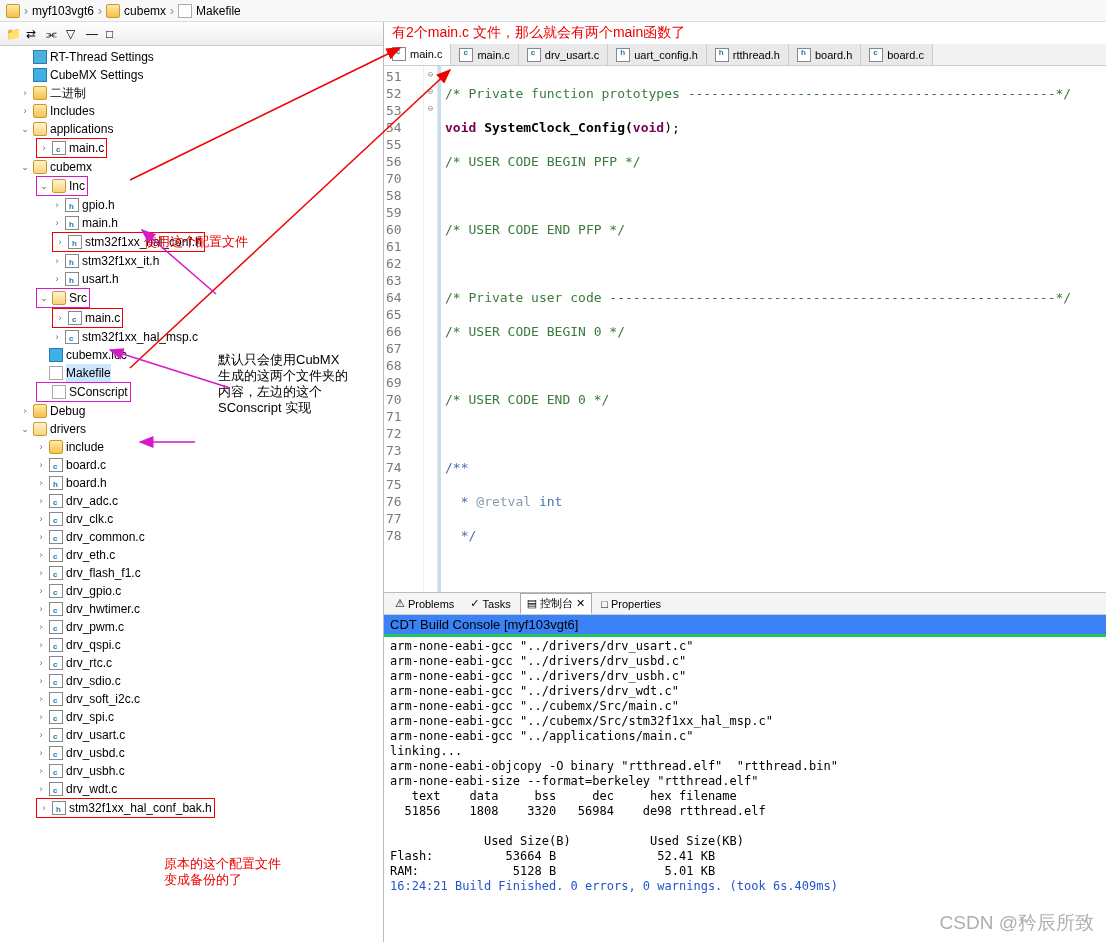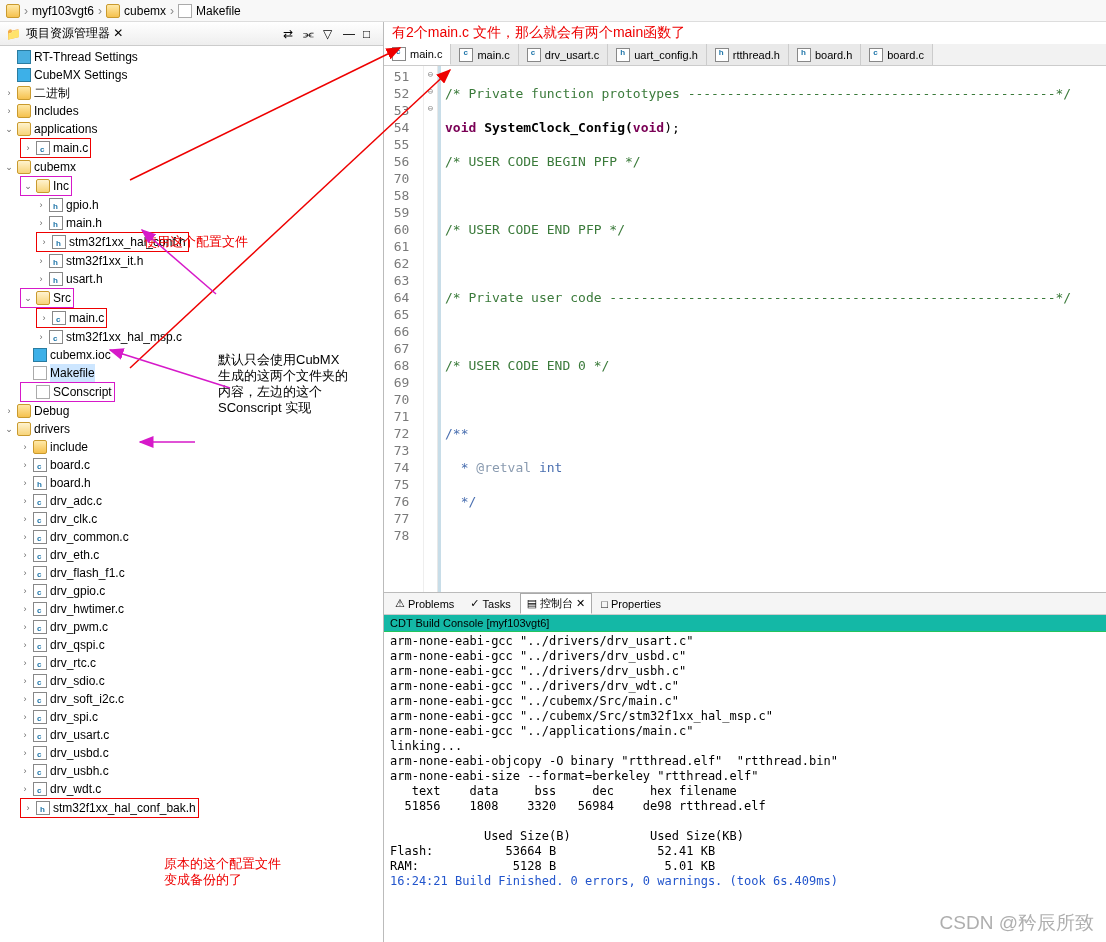--- a/index.html
+++ b/index.html
@@ -4,21 +4,21 @@
 <style>
 *{box-sizing:border-box;margin:0;padding:0}
 body{font-family:"Microsoft YaHei",Tahoma,sans-serif;font-size:12px;background:#fff;color:#000;width:1106px;height:942px;overflow:hidden;position:relative}
 .breadcrumb{height:22px;display:flex;align-items:center;padding:2px 6px;gap:4px;border-bottom:1px solid #ddd;background:#f8f8f8}
 .breadcrumb .sep{color:#888}
 .main{display:flex;height:920px}
 .sidebar{width:384px;border-right:1px solid #bbb;display:flex;flex-direction:column;background:#fff}
 .panel-hdr{height:24px;background:linear-gradient(#fff,#eee);border-bottom:1px solid #ccc;display:flex;align-items:center;padding:0 6px;gap:6px}
 .panel-hdr .title{flex:1}
 .panel-hdr .ico{width:14px;height:14px;cursor:pointer}
-.tree{flex:1;overflow:auto;padding:2px 0;font-size:12px;line-height:18px;position:relative}
+.tree{flex:1;overflow:auto;padding:2px 16px;font-size:12px;line-height:18px;position:relative}
 .tree ul{list-style:none;padding-left:16px}
 .tree>ul{padding-left:4px}
 .tree li{white-space:nowrap;display:flex;align-items:center;gap:3px}
 .tw{display:inline-block;width:10px;text-align:center;color:#666;cursor:pointer;font-size:9px}
 .fico{display:inline-block;width:14px;height:14px;flex-shrink:0}
 .f-folder{background:linear-gradient(#ffe9a8,#f5c14e);border:1px solid #c99a2e;border-radius:2px}
 .f-folder-o{background:linear-gradient(#fff3cf,#f7d47a);border:1px solid #c99a2e;border-radius:2px}
 .f-c{background:#fff;border:1px solid #888;position:relative}
 .f-c::after{content:"c";position:absolute;font-size:8px;color:#27a;left:3px;top:-1px;font-weight:bold}
 .f-h{background:#fff;border:1px solid #888;position:relative}
@@ -27,35 +27,35 @@
 .f-rt{background:#4ab0e0;border:1px solid #2a7ca0}
 .f-mx{background:#3db0e8;border:1px solid #2a7ca0}
 .boxed-red{border:1.5px solid #e00;padding:0 2px;display:inline-flex;align-items:center;gap:3px}
 .boxed-mag{border:1.5px solid #d619c9;padding:0 2px;display:inline-flex;align-items:center;gap:3px}
 .right{flex:1;display:flex;flex-direction:column}
 .annot-top{height:22px;color:#e00;font-size:14px;padding-left:8px;display:flex;align-items:center;position:relative}
 .tabs{height:22px;display:flex;background:#f2f2f2;border-bottom:1px solid #ccc;overflow:hidden}
 .tab{padding:2px 8px;border-right:1px solid #ccc;display:flex;align-items:center;gap:4px;background:#e9e9e9;cursor:pointer;white-space:nowrap;font-size:11px}
 .tab.active{background:#fff;border-bottom:1px solid #fff}
 .editor{flex:1;display:flex;font-family:Consolas,monospace;font-size:13px;overflow:hidden;position:relative;background:#fff}
-.gutter{width:40px;background:#fff;text-align:center;color:#7a7a7a;padding:2px 6px 2px 2px;border-right:1px solid #eee;line-height:17px}
+.gutter{width:40px;background:#fff;text-align:left;color:#7a7a7a;padding:2px 6px 2px 2px;border-right:1px solid #eee;line-height:17px}
 .fold{width:14px;background:#fff;border-right:1px solid #e8e8e8;line-height:17px;color:#888;font-size:9px;text-align:center}
 .code{flex:1;padding:2px 4px;line-height:17px;white-space:pre;position:relative;border-left:3px solid #c8dde8}
 .code .ln{height:17px}
 .cmt{color:#3a7a3a}
 .kw{color:#7a0055;font-weight:bold}
 .doc{color:#4a6fb0}
 .tag{color:#8a9bb0}
 .annot-red{color:#e00;font-size:13px}
 .annot-mag{color:#000000;font-size:13px}
 .btm{height:350px;border-top:1px solid #bbb;display:flex;flex-direction:column}
 .btabs{height:22px;display:flex;background:#f5f5f5;border-bottom:1px solid #ccc;align-items:center;padding:0 4px;gap:2px}
 .btab{padding:2px 6px;border:1px solid transparent;display:flex;align-items:center;gap:3px;cursor:pointer;font-size:11px}
 .btab.active{background:#fff;border:1px solid #aaa;border-bottom:1px solid #fff}
-.console-hdr{padding:2px 6px;background:#14b8a6;border-bottom:1px solid #22c55e;font-size:11px}
+.console-hdr{padding:2px 6px;background:#3b82f6;border-bottom:3px solid #22c55e;font-size:13px}
 .console{flex:1;font-family:Consolas,monospace;font-size:12px;padding:2px 6px;line-height:15px;white-space:pre;overflow:auto;color:#000}
 .console .done{color:#2255cc}
 .watermark{position:absolute;right:12px;bottom:6px;color:rgba(120,120,120,.6);font-size:19px}
 svg.arrows{position:absolute;top:0;left:0;pointer-events:none;z-index:40}
 .side-annot{position:absolute;font-size:13px;line-height:16px}
 </style>
 </head>
 <body>
 
 <div class="breadcrumb">
@@ -67,21 +67,20 @@
   <span>cubemx</span>
   <span class="sep">›</span>
   <span class="fico f-file"></span>
   <span>Makefile</span>
 </div>
 
 <div class="main">
   <div class="sidebar">
     <div class="panel-hdr">
       <span class="fico">📁</span>
-      <span class="title"><span>项目资源管理器</span> ✕</span>
       <span class="ico">⇄</span>
       <span class="ico">⫘</span>
       <span class="ico">▽</span>
       <span class="ico">—</span>
       <span class="ico">□</span>
     </div>
     <div class="tree">
       <ul>
         <li>
             <span class="tw"></span>
@@ -412,20 +411,21 @@
           <div></div>
         </div>
       <div class="code">
 <div class="ln"><span class="cmt">/* Private function prototypes -----------------------------------------------*/</span></div>
 <div class="ln"><span class="kw">void</span><b> SystemClock_Config(</b><span class="kw">void</span><span>);</span></div>
 <div class="ln"><span class="cmt">/* USER CODE BEGIN PFP */</span></div>
 <div class="ln"></div>
 <div class="ln"><span class="cmt">/* USER CODE END PFP */</span></div>
 <div class="ln"></div>
 <div class="ln"><span class="cmt">/* Private user code ---------------------------------------------------------*/</span></div>
+<div class="ln"><span class="cmt">/* USER CODE BEGIN 0 */</span></div>
 <div class="ln"></div>
 <div class="ln"><span class="cmt">/* USER CODE END 0 */</span></div>
 <div class="ln"></div>
 <div class="ln"><span class="doc">/**</span></div>
 <div class="ln"><span class="doc">  * </span><span class="tag">@retval</span><span class="doc"> int</span></div>
 <div class="ln"><span class="doc">  */</span></div>
 
 
 
 

